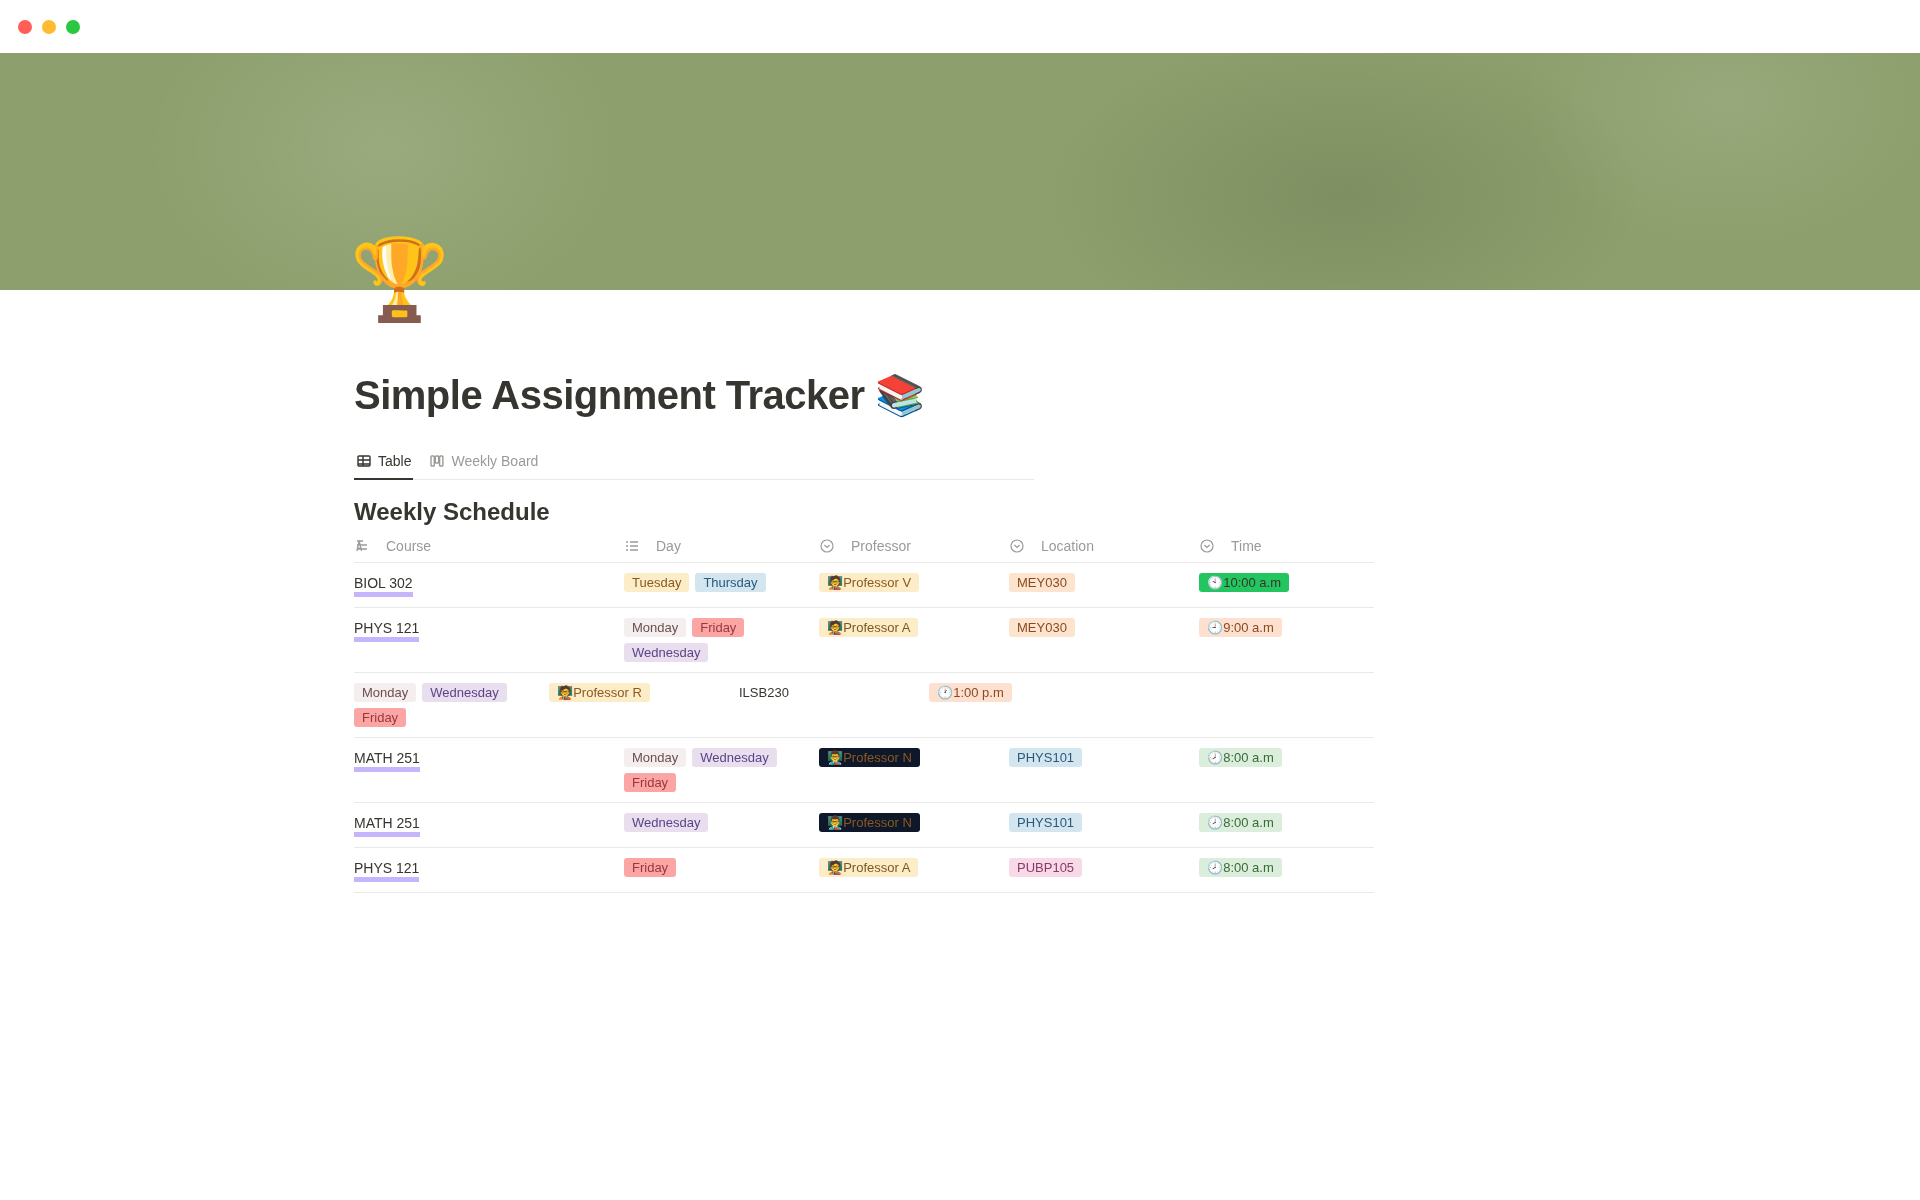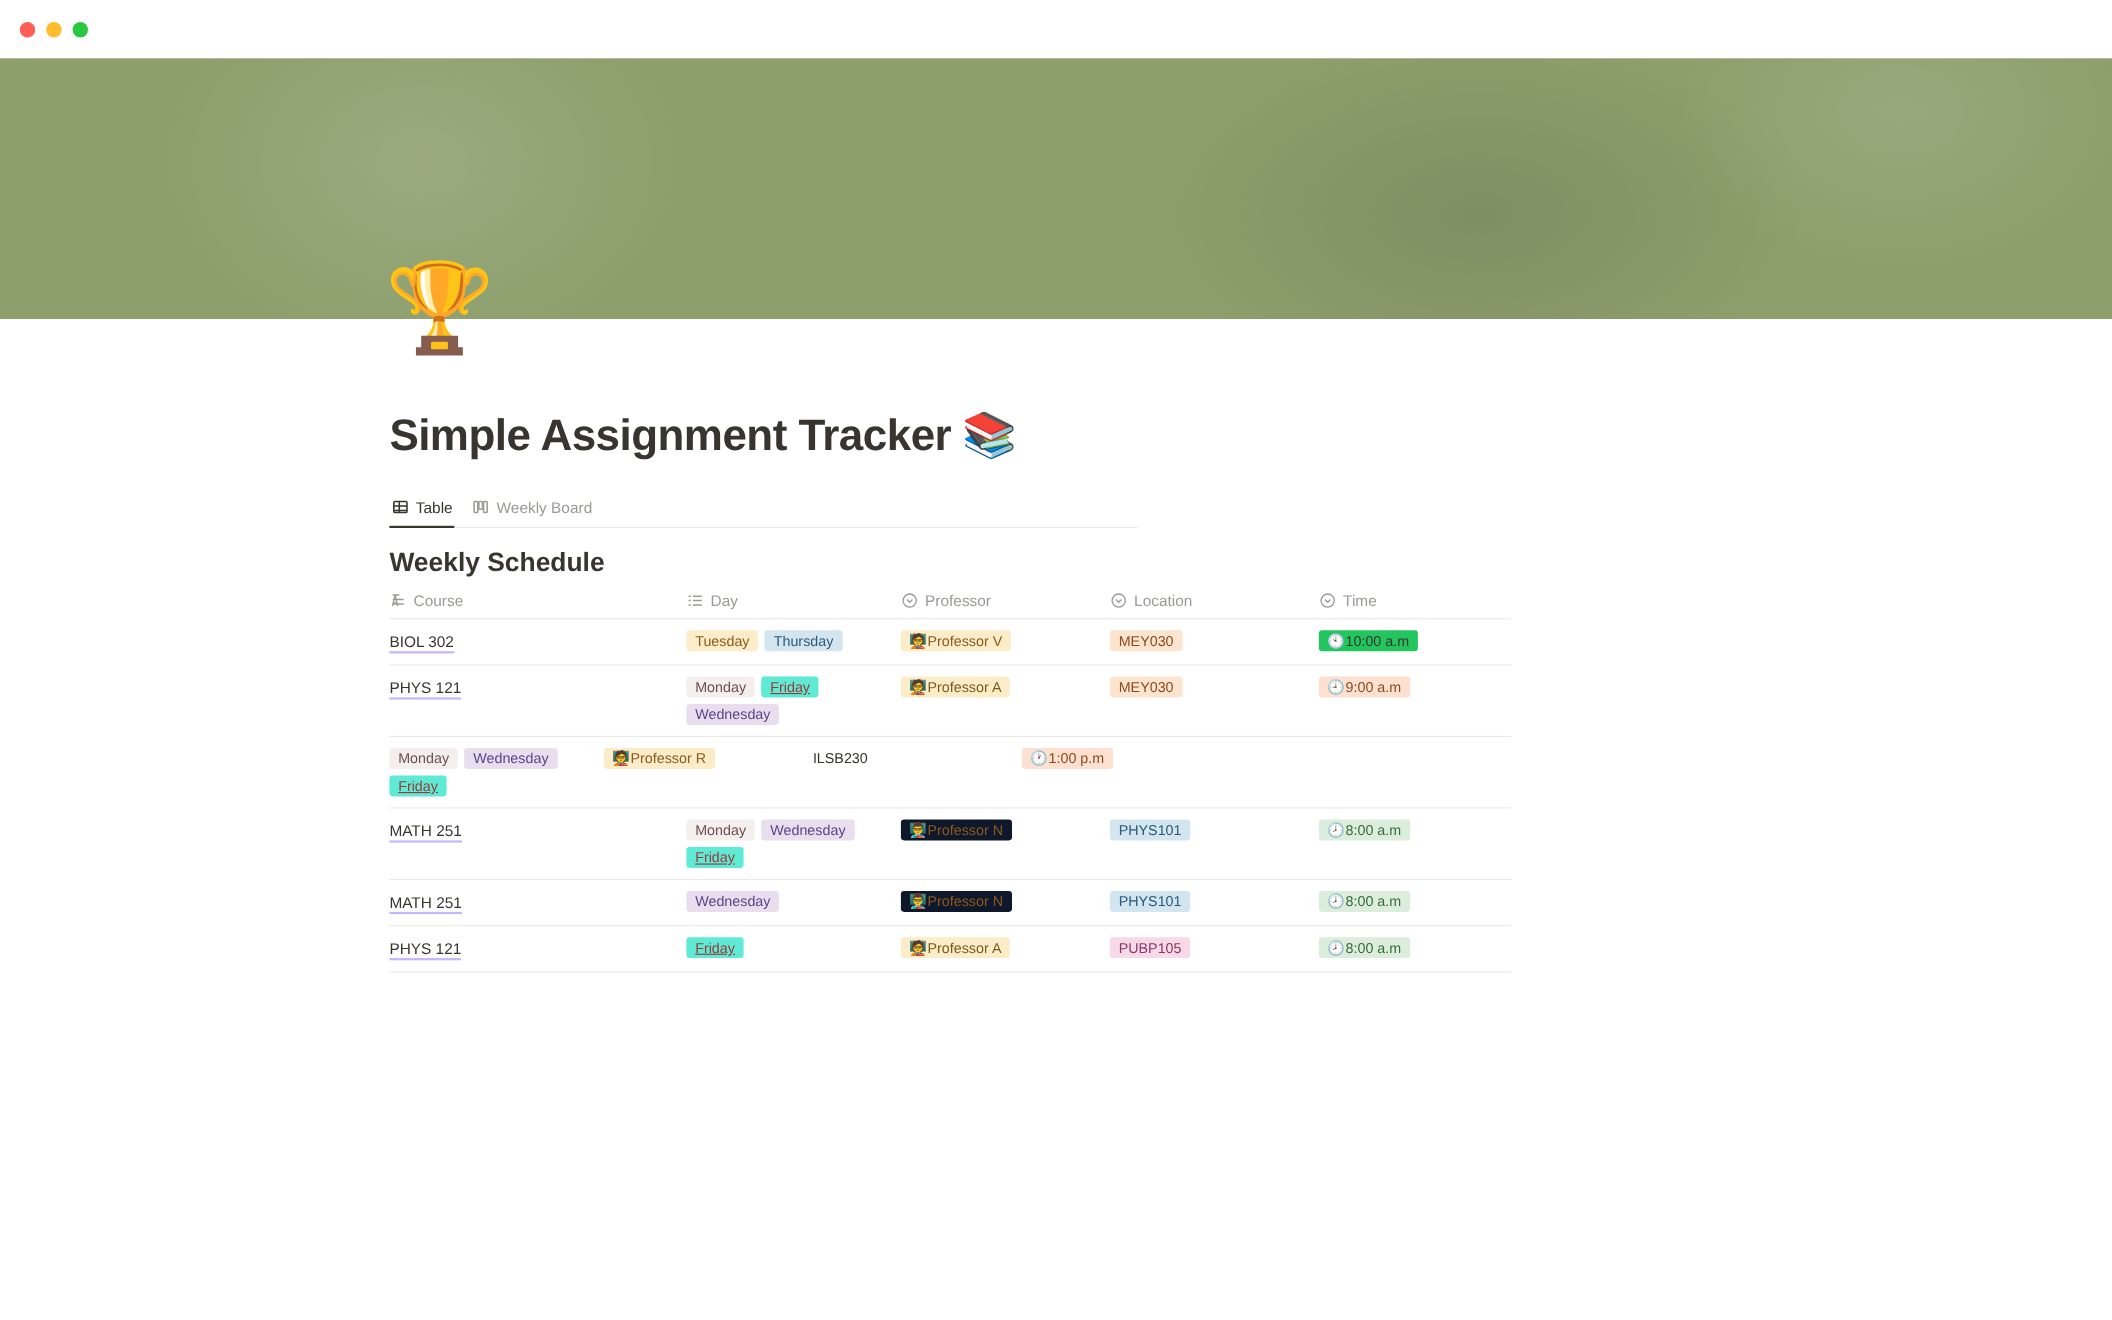--- a/index.html
+++ b/index.html
@@ -107,21 +107,21 @@
   font-size: 14px;
 }
 .thead {
   display: flex;
   border-bottom: 1px solid #e9e9e7;
   padding-bottom: 8px;
 }
 .th {
   display: flex;
   align-items: flex-end;
-  gap: 6px;
+  gap: 16px;
   color: #9b9a97;
 }
 .col-course { width: 270px; }
 .col-day { width: 195px; }
 .col-prof { width: 190px; }
 .col-loc { width: 190px; }
 .col-time { width: 175px; }
 .th-icon { width: 16px; height: 16px; display: inline-flex; color: #9b9a97; }
 .trow {
   display: flex;
@@ -135,36 +135,36 @@
   gap: 6px;
   padding: 2px 6px 2px 0;
 }
 .td.col-course {
   font-size: 14px;
   font-weight: 500;
   color: #37352f;
   padding-top: 4px;
 }
 .course-name {
-  border-bottom: 2px solid #c4b5fd;
+  border-bottom: 5px solid #c4b5fd;
   padding-bottom: 1px;
 }
 .tag {
   display: inline-flex;
   align-items: center;
   padding: 2px 8px;
   border-radius: 3px;
   font-size: 13px;
   white-space: nowrap;
 }
 .tag-monday    { background: #f4eeee; color: #6b4f4f; }
 .tag-tuesday   { background: #fdecc8; color: #8a5a1f; }
 .tag-wednesday { background: #e8deee; color: #5c4389; }
 .tag-thursday  { background: #d3e5ef; color: #2a5a7a; }
-.tag-friday    { background: #5eead4; color: #9a3838; text-decoration: underline; }
+.tag-friday    { background: #fca5a5; color: #9a3838; }
 .tag-profv { background: #fdecc8; color: #8a5a1f; }
 .tag-profa { background: #fdecc8; color: #7a5a1f; }
 .tag-profr { background: #fdecc8; color: #8a5a1f; }
 .tag-profn { background: #0f172a; color: #8a5a1f; }
 .tag-mey030 { background: #fde4cf; color: #8a4a1f; }
 .tag-ilsb { background: transparent; color: #37352f; padding-left: 0;}
 .tag-phys101 { background: #d3e5ef; color: #2a5a7a; }
 .tag-pubp { background: #f7d9e7; color: #8a3a6a; }
 .tag-time-gray { background: #22c55e; color: #37352f; }
 .tag-time-peach { background: #fde0d0; color: #8a4a1f; }

